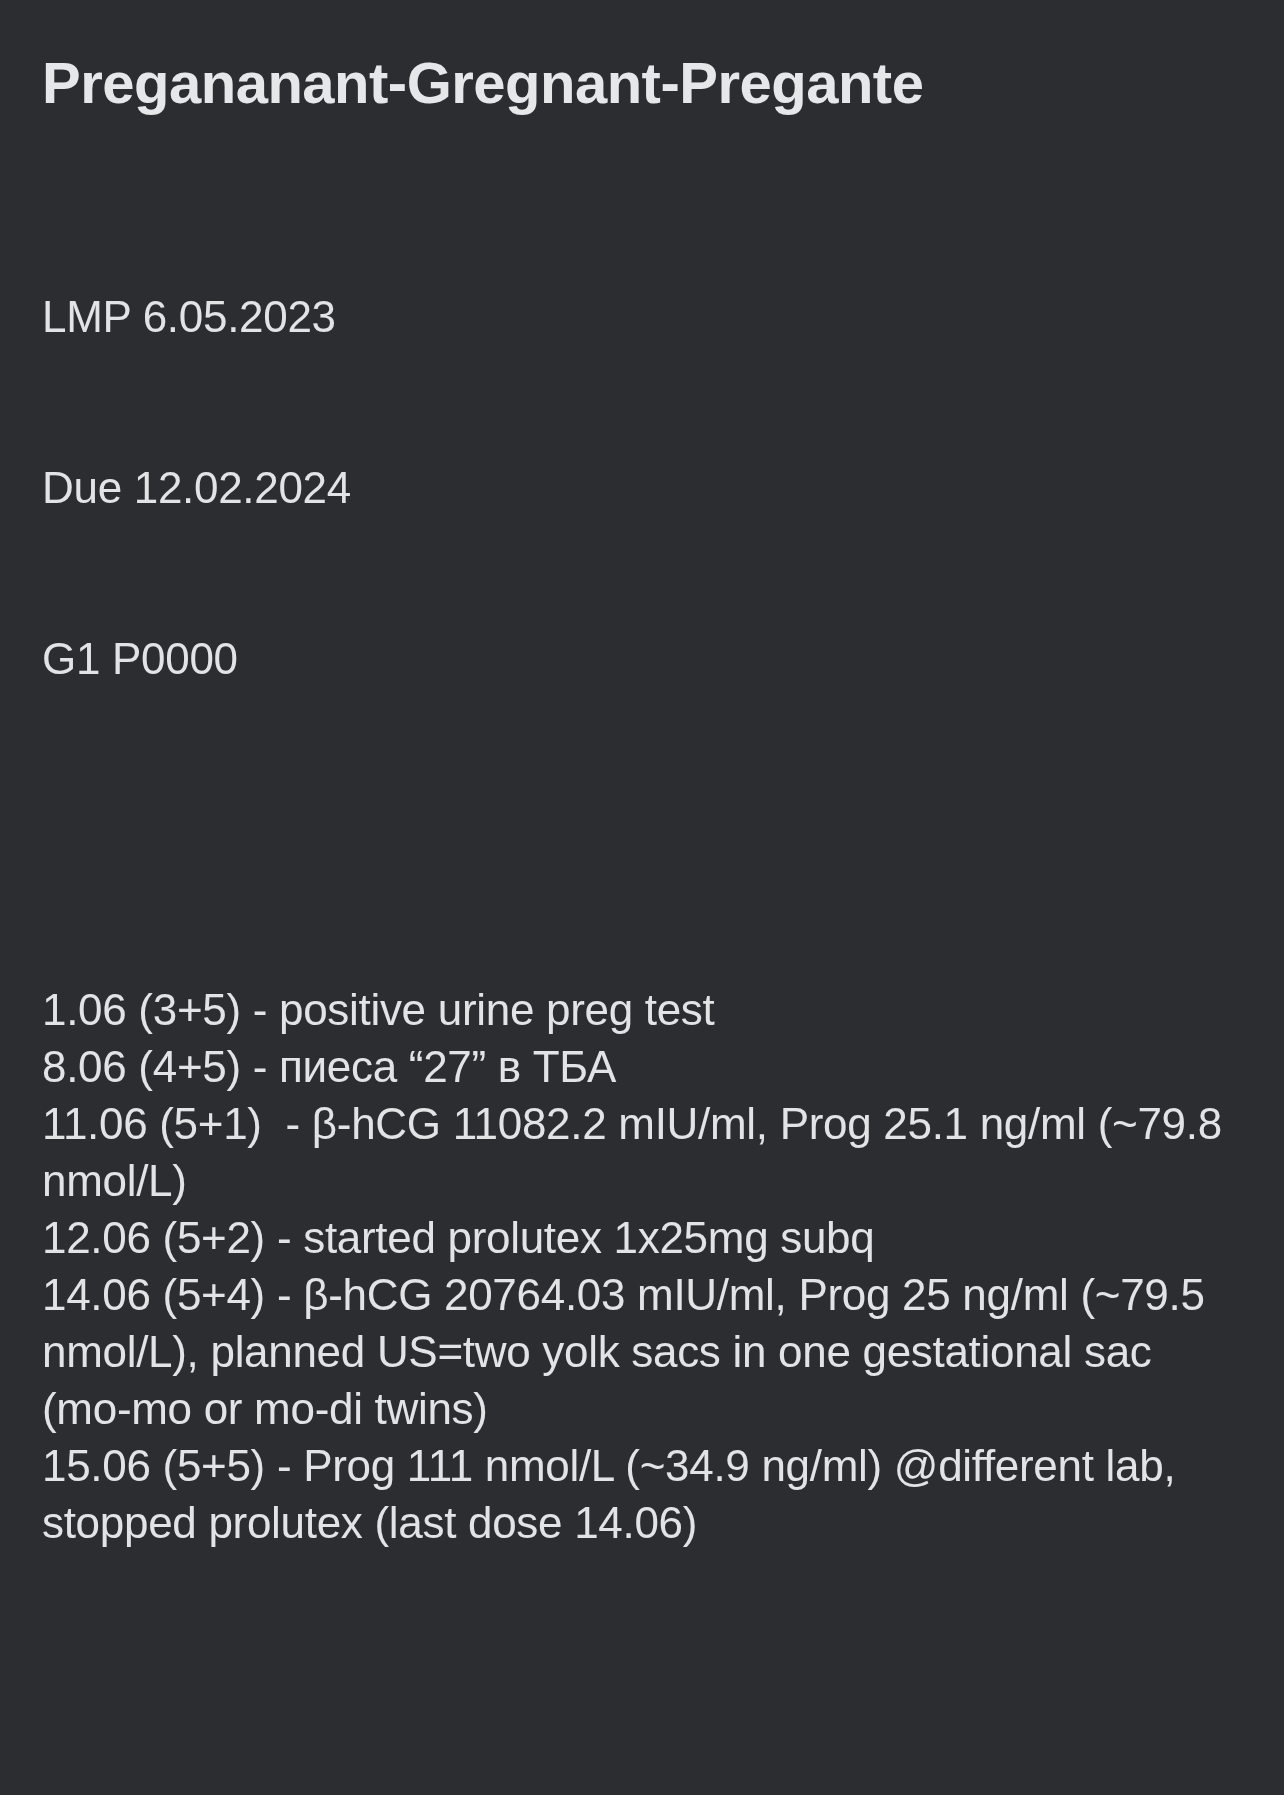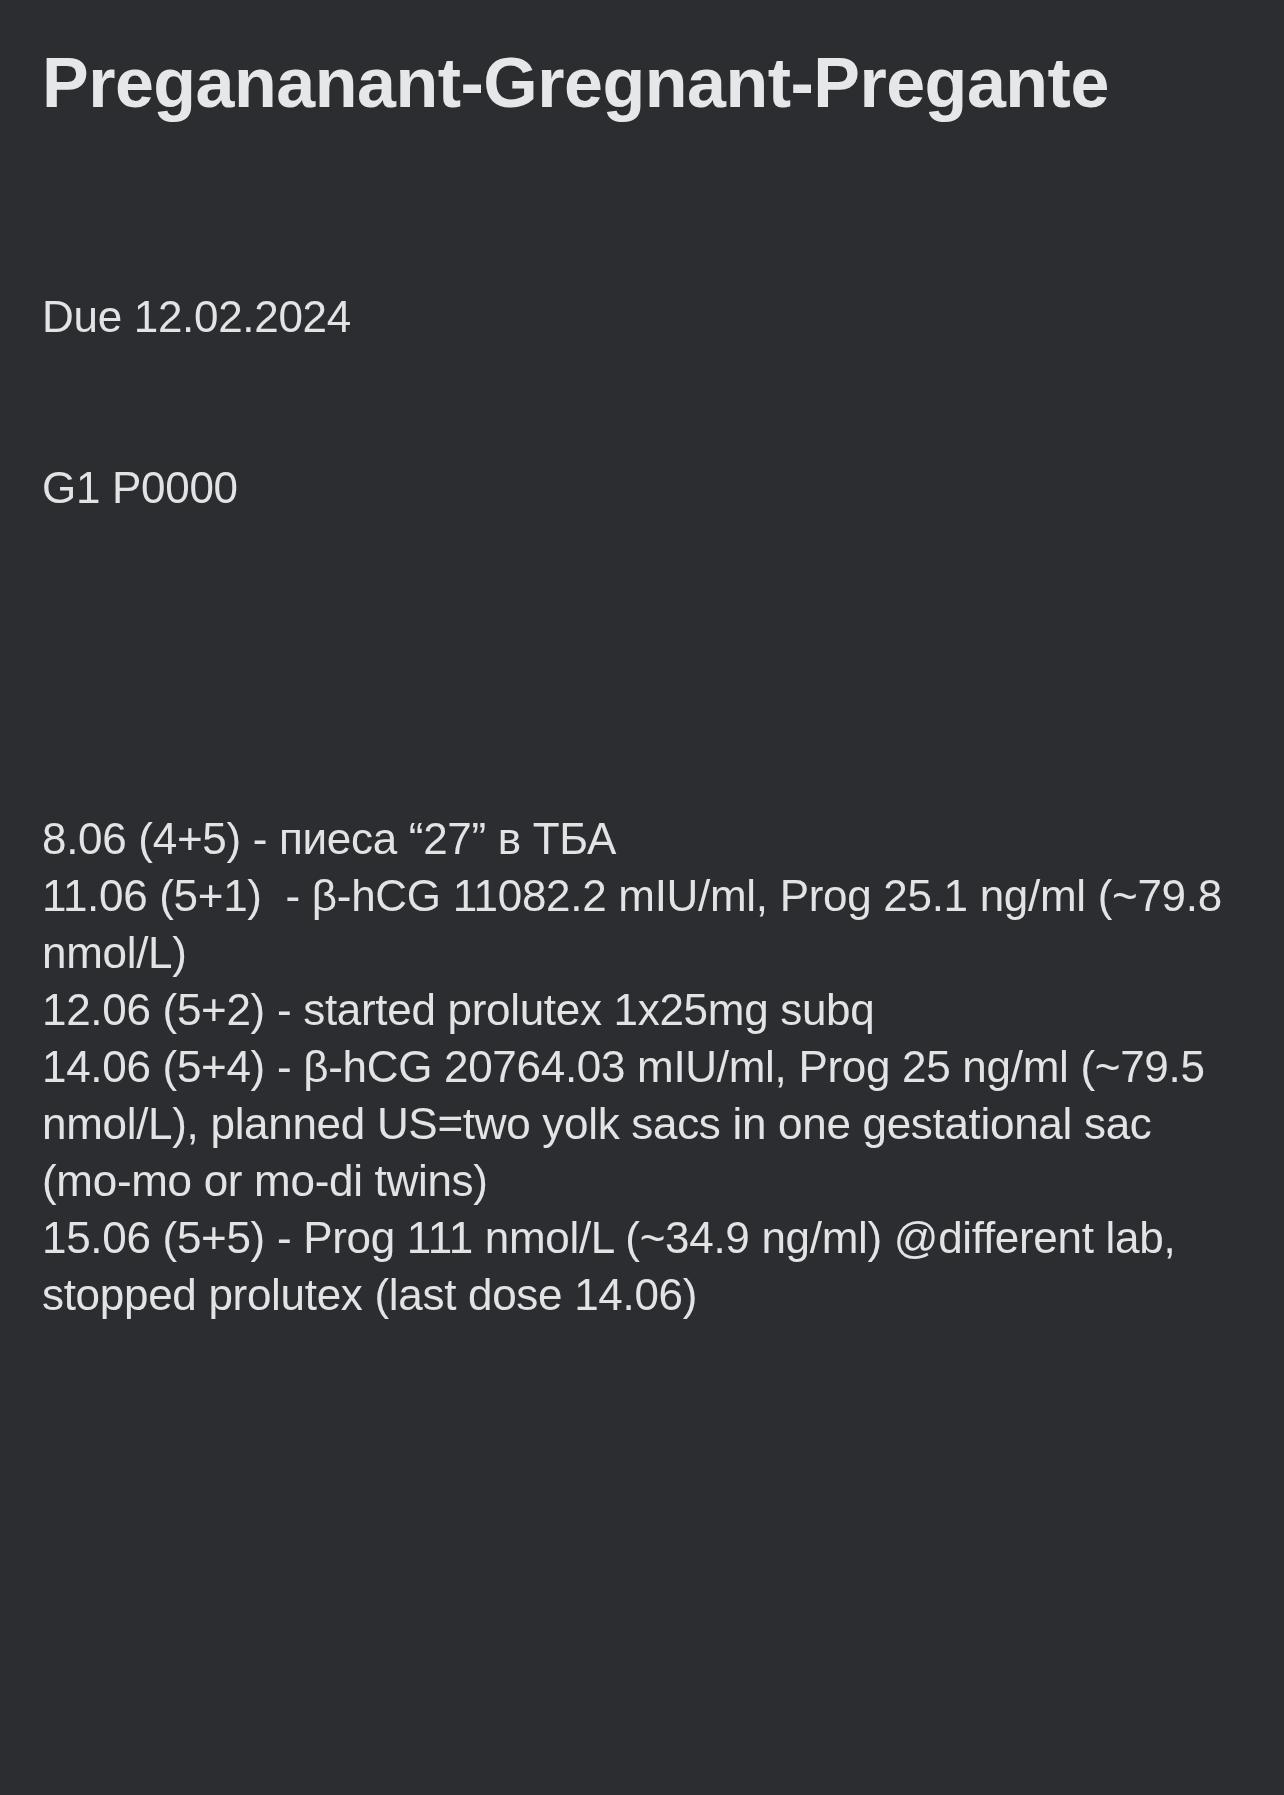--- a/index.html
+++ b/index.html
@@ -15,21 +15,21 @@
     overflow-x: hidden;
   }
   .note {
     box-sizing: border-box;
     width: 1284px;
     min-height: 1795px;
     padding: 48px 38px 60px 42px;
   }
   .note-title {
     margin: 0;
-    font-size: 70px;
+    font-size: 58px;
     font-weight: 700;
     line-height: 70px;
     letter-spacing: -0.5px;
     color: #e6e7e9;
   }
   .note-info {
     margin-top: 56px;
     font-size: 44px;
     font-weight: 400;
     line-height: 57px;
@@ -49,25 +49,27 @@
   }
 </style>
 </head>
 <body>
 
 <div class="note">
 
   <h1 class="note-title">Pregananant-Gregnant-Pregante</h1>
 
   <div class="note-info">
+    <div class="info-line">LMP 6.05.2023</div>
     <div class="info-line">Due 12.02.2024</div>
     <div class="info-line">G1 P0000</div>
   </div>
 
   <div class="note-timeline">
+    <div class="timeline-entry">1.06 (3+5) - positive urine preg test</div>
     <div class="timeline-entry">8.06 (4+5) - пиеса “27” в ТБА</div>
     <div class="timeline-entry">11.06 (5+1)  - β-hCG 11082.2 mIU/ml, Prog 25.1 ng/ml (~79.8 nmol/L)</div>
     <div class="timeline-entry">12.06 (5+2) - started prolutex 1x25mg subq</div>
     <div class="timeline-entry">14.06 (5+4) - β-hCG 20764.03 mIU/ml, Prog 25 ng/ml (~79.5 nmol/L), planned US=two yolk sacs in one gestational sac (mo-mo or mo-di twins)</div>
     <div class="timeline-entry">15.06 (5+5) - Prog 111 nmol/L (~34.9 ng/ml) @different lab, stopped prolutex (last dose 14.06)</div>
 
   </div>
 
 </div>
 

